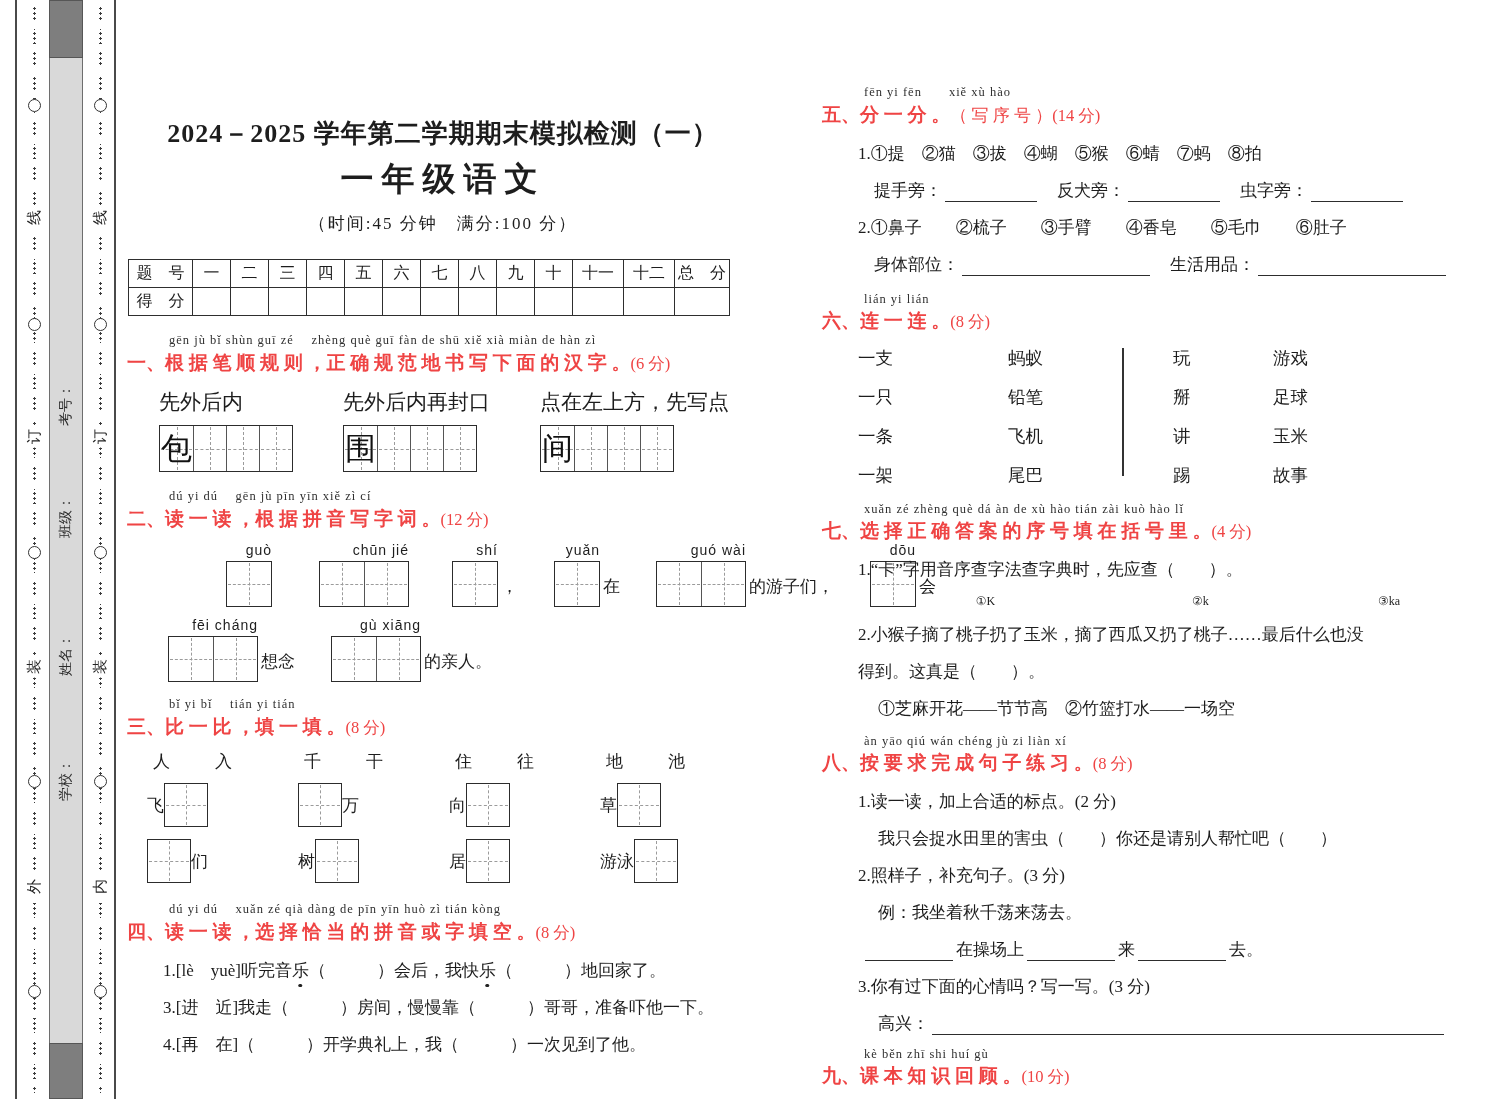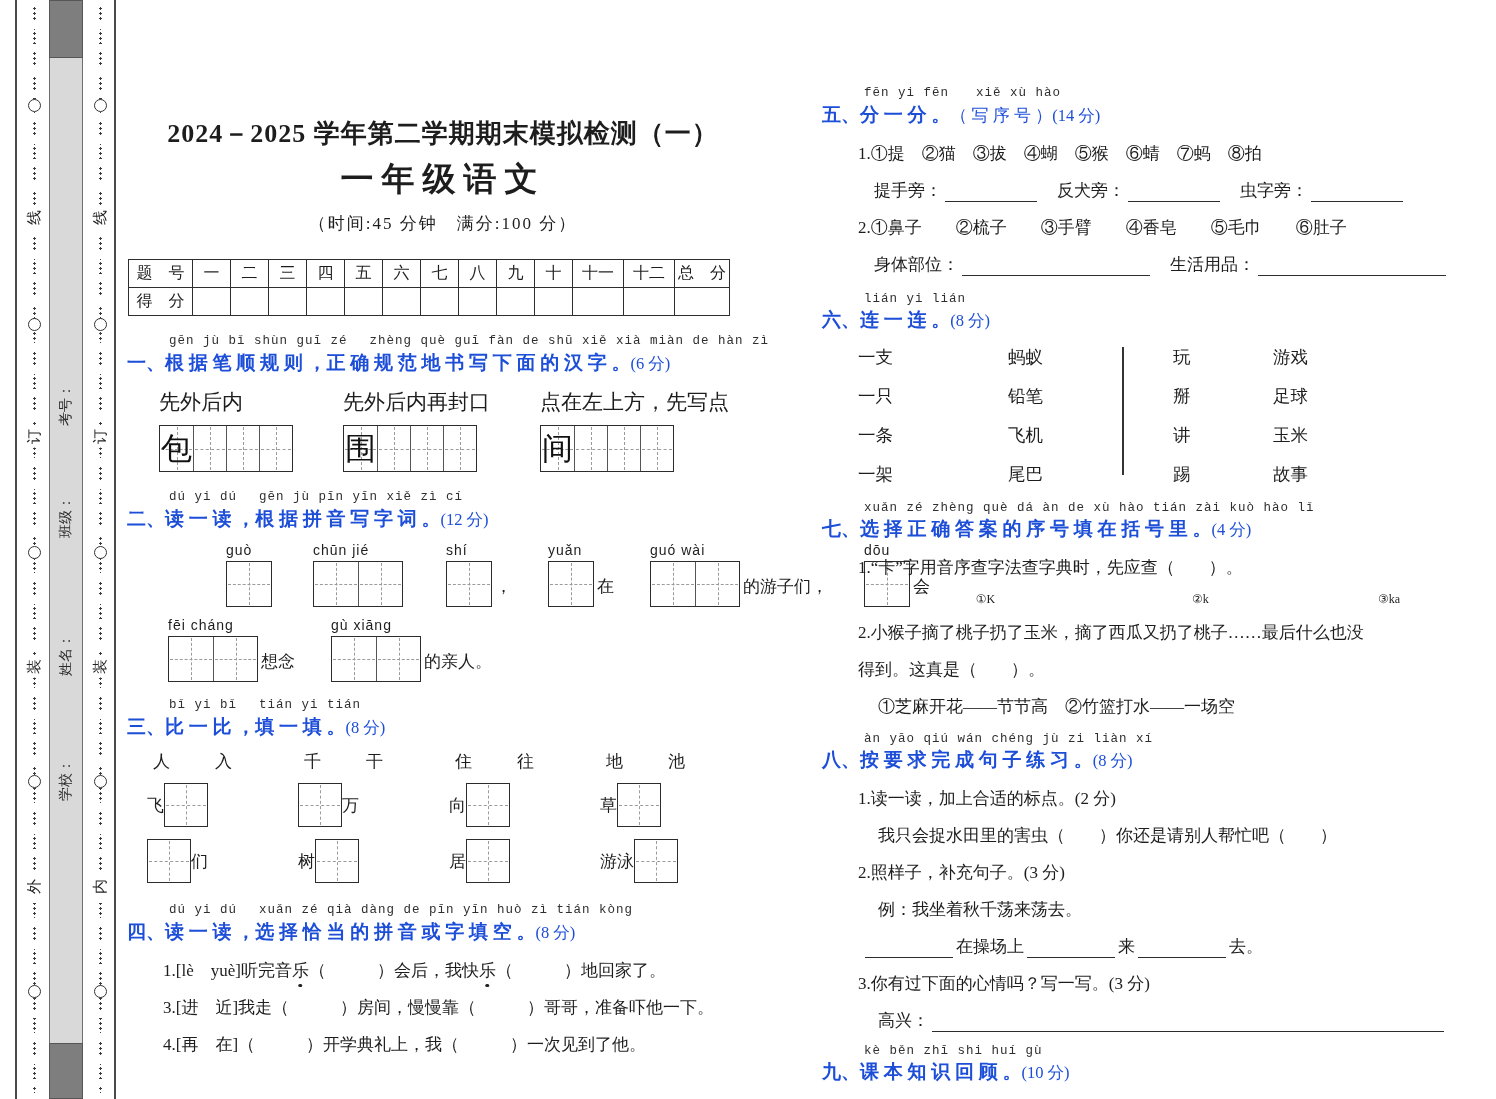--- a/index.html
+++ b/index.html
@@ -48,44 +48,44 @@
   .title1{margin-top:116px;text-align:center;font-size:26px;font-weight:bold;letter-spacing:1px;}
   .title2{margin-top:6px;text-align:center;font-size:33px;font-weight:bold;letter-spacing:8px;}
   .subtitle{margin-top:10px;text-align:center;font-size:17px;letter-spacing:2px;}
   table.score{
     border-collapse:collapse;margin:24px 0 0 1px;table-layout:fixed;width:601px;border-radius:10px;
   }
   table.score td{
     border:1.2px solid #2e2e2e;height:27px;text-align:center;font-size:16px;padding:0;
   }
   .pinyin{
-    font-family:Liberation Mono, monospace;font-size:12.5px;color:#2f2f2f;
+    font-family:Liberation Serif, serif;font-size:12.5px;color:#2f2f2f;
     letter-spacing:1px;padding-left:42px;white-space:nowrap;
   }
-  .sec-head{font-size:19px;font-weight:bold;color:#1d4ed8;margin-top:1px;white-space:nowrap;}
+  .sec-head{font-size:19px;font-weight:bold;color:#ef4444;margin-top:1px;white-space:nowrap;}
   .sec-head .note{font-weight:normal;font-size:17px;}
   .sec-head .score-pt{font-weight:normal;font-size:16.5px;}
   
   .wbox{display:inline-flex;border:1.5px solid #2c2c2c;background:#fff;vertical-align:bottom;}
   .wcell{position:relative;box-sizing:border-box;border-left:1px solid #555;}
   .wcell:first-child{border-left:none;}
   .wcell::before{content:"";position:absolute;left:1px;right:1px;top:50%;border-top:1px dashed #9b9b9b;}
   .wcell::after{content:"";position:absolute;top:1px;bottom:1px;left:50%;border-left:1px dashed #9b9b9b;}
   .cell-s1{width:33px;height:45px;}
   .cell-s2{width:44px;height:44px;}
   .cell-s3{width:42px;height:42px;}
   .wchar{position:absolute;inset:0;display:flex;align-items:center;justify-content:center;
          font-size:31px;color:#111;z-index:2;}
   
   .s1-groups{display:flex;padding-left:32px;gap:50px;margin-top:12px;}
   .s1-label{font-size:21px;margin-bottom:9px;}
   
   .s2-row{display:flex;align-items:flex-end;padding-left:8px;margin-top:10px;}
   .s2-row2{padding-left:0;}
-  .unit{display:inline-flex;flex-direction:column;align-items:flex-start;padding-left:33px;}
+  .unit{display:inline-flex;flex-direction:column;align-items:flex-end;padding-left:33px;}
   .unit .py{font-family:"Liberation Sans", sans-serif;font-size:14px;letter-spacing:1px;margin-bottom:3px;white-space:nowrap;}
   .tail{font-size:17px;padding:0 3px 9px 3px;white-space:nowrap;}
   
   .s3-groups{display:flex;padding-left:20px;gap:52px;margin-top:10px;}
   .s3-head{font-size:17px;letter-spacing:14px;margin-bottom:10px;padding-left:6px;white-space:nowrap;}
   .s3-row{display:flex;align-items:center;margin-bottom:12px;min-height:44px;}
   .s3-side{font-size:17px;white-space:nowrap;}
   
   .item{font-size:17px;margin-top:14px;padding-left:36px;white-space:nowrap;}
   .item-sub{font-size:17px;margin-top:14px;padding-left:56px;white-space:nowrap;}
@@ -247,21 +247,21 @@
 
   <div class="pinyin" style="margin-top:16px">dú yi dú　 gēn jù pīn yīn xiě zì cí</div>
   <div class="sec-head"><span>二、读 一 读 ，根 据 拼 音 写 字 词 。</span><span class="score-pt">(12 分)</span></div>
   <div class="s2-row" style="padding-left:66px">
     <span class="unit">
         <span class="py">guò</span>
         <span class="wbox">
           <span class="wcell cell-s2"></span>
         </span>
       </span>
-    <span class="unit" style="margin-left:8px">
+    <span class="unit" style="margin-left:14px">
         <span class="py">chūn jié</span>
         <span class="wbox">
           <span class="wcell cell-s2"></span>
           <span class="wcell cell-s2"></span>
         </span>
       </span>
     <span class="unit" style="margin-left:10px">
         <span class="py">shí</span>
         <span class="wbox">
           <span class="wcell cell-s2"></span>

